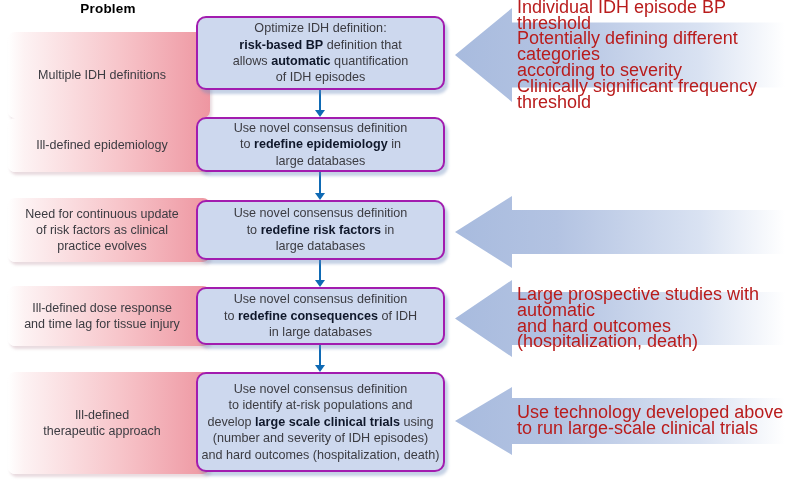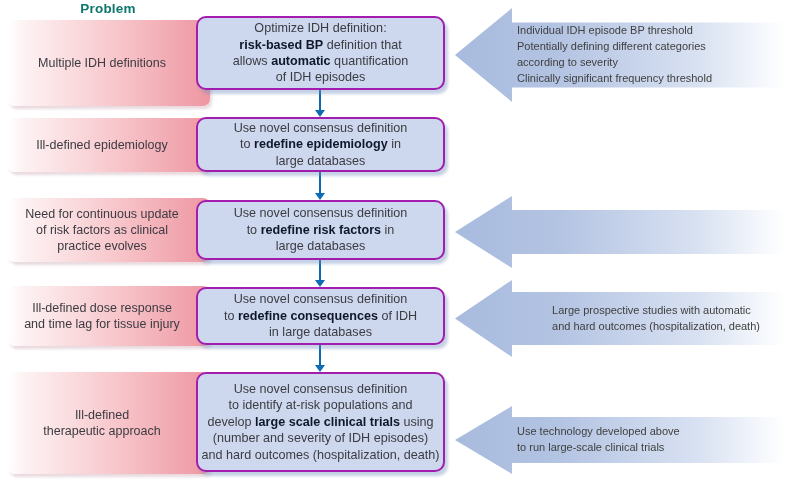--- a/index.html
+++ b/index.html
@@ -1,52 +1,52 @@
 <!DOCTYPE html>
 <html><head>
 <meta charset="utf-8">
 <style>
   html,body{margin:0;padding:0;width:798px;height:480px;background:#ffffff;}
   body{font-family:"Liberation Sans", sans-serif;}
   #canvas{position:relative;width:798px;height:480px;background:#ffffff;overflow:hidden;}
 
   .col-header{position:absolute;top:1px;font-size:13.5px;font-weight:bold;text-align:center;letter-spacing:.2px;}
-  .col-header.problem{left:8px;width:200px;color:#0f766e;}
+  .col-header.problem{left:8px;width:200px;color:#000000;}
   .col-header.roadmap{left:196px;width:249px;color:#1465ad;margin-top:13px;}
 
   .pink-bar{position:absolute;left:8px;width:202px;z-index:1;border-radius:7px;
     background:linear-gradient(90deg,#ffffff 0%,#fdf2f3 8%,#f7c5ca 55%,#ee96a1 100%);
     box-shadow:2px 3px 3px rgba(190,150,160,.35);
     display:flex;align-items:center;justify-content:center;}
   .problem-text{width:100%;text-align:center;font-size:12.5px;line-height:16px;color:#3b3b41;padding-right:14px;}
 
   .blue-box{position:absolute;left:196px;width:249px;z-index:2;box-sizing:border-box;
     background:#cdd8ee;border:2px solid #a21caf;border-radius:10px;
     box-shadow:3px 4px 3px rgba(110,140,190,.40);
     display:flex;align-items:center;justify-content:center;}
   .box-text{text-align:center;font-size:12.6px;line-height:16.4px;color:#3b3b41;}
   .box-text .hl{color:#0f172a;font-weight:bold;}
 
   .side-arrow{position:absolute;left:455px;width:340px;display:flex;align-items:center;}
   .arrow-bg{position:absolute;inset:0;
     background:linear-gradient(90deg,#a8bbde 0%,#b3c3e2 30%,#d9e2f2 72%,#ffffff 97%);}
-  .arrow-text{position:relative;padding-left:62px;font-size:11px;line-height:15.8px;color:#404040;}
+  .arrow-text{position:relative;padding-left:62px;font-size:18px;line-height:15.8px;color:#b91c1c;}
 
   .connector-line{position:absolute;left:319px;width:2px;background:#0f6ab4;z-index:1;}
   .connector-head{position:absolute;left:314.5px;width:0;height:0;z-index:1;
     border-left:5.5px solid transparent;border-right:5.5px solid transparent;border-top:7px solid #0f6ab4;}
 </style>
 </head>
 <body>
 
 <div id="canvas">
   <div class="col-header problem">Problem</div>
   <div class="col-header roadmap">Roadmap</div>
   <div id="rows">
-      <div class="pink-bar" style="top: 20px; height: 86px;">
+      <div class="pink-bar" style="top: 32px; height: 86px;">
         <div class="problem-text">
           <div>Multiple IDH definitions</div>
         </div>
       </div>
       <div class="blue-box" style="top: 16px; height: 74px;">
         <div class="box-text">
           <div><span>Optimize IDH definition:</span></div>
           <div><span class="hl">risk-based BP</span><span> definition that</span></div>
           <div><span>allows </span><span class="hl">automatic</span><span> quantification</span></div>
           <div><span>of IDH episodes</span></div>
@@ -126,21 +126,21 @@
       </div>
       <div class="blue-box" style="top: 372px; height: 100px;">
         <div class="box-text">
           <div><span>Use novel consensus definition</span></div>
           <div><span>to identify at-risk populations and</span></div>
           <div><span>develop </span><span class="hl">large scale clinical trials</span><span> using</span></div>
           <div><span>(number and severity of IDH episodes)</span></div>
           <div><span>and hard outcomes (hospitalization, death)</span></div>
         </div>
       </div>
-      <div class="side-arrow" style="top: 406px; height: 68px;">
+      <div class="side-arrow" style="top: 387px; height: 68px;">
         <div class="arrow-bg" style="clip-path: polygon(0px 50%, 57px 0px, 57px 16.2%, 100% 16.2%, 100% 83.8%, 57px 83.8%, 57px 100%);"></div>
         <div class="arrow-text">
           <div>Use technology developed above</div>
           <div>to run large-scale clinical trials</div>
         </div>
       </div>
     </div>
 </div>
 
 </body></html>

